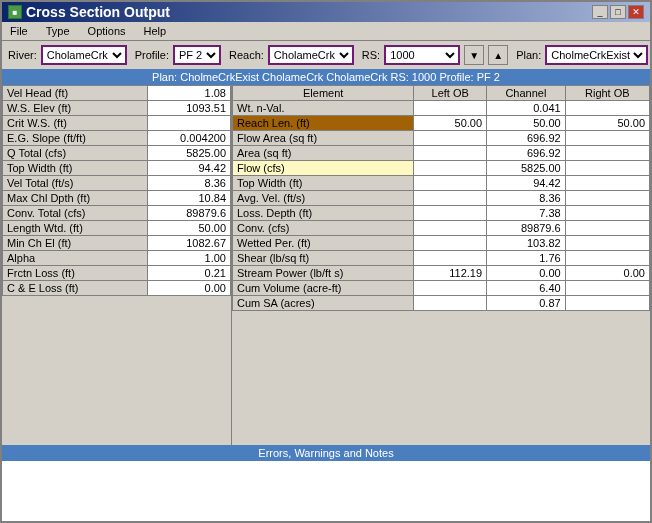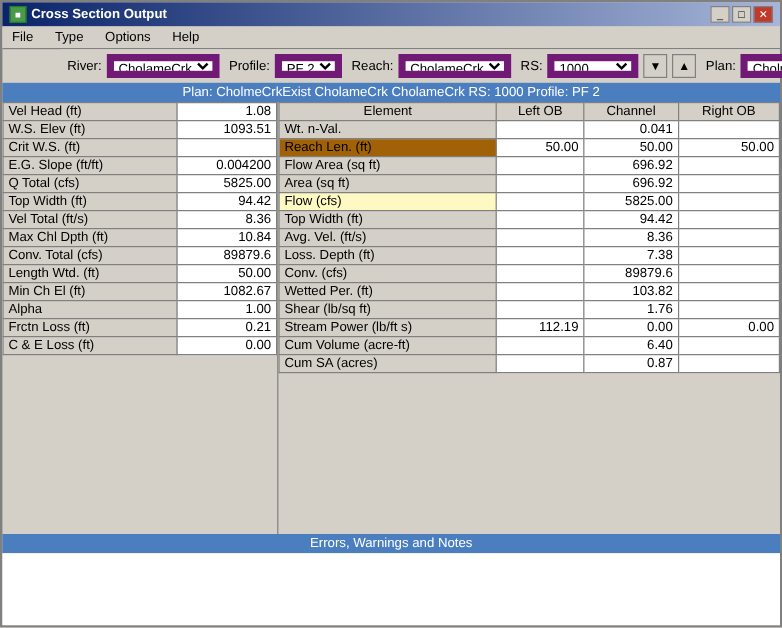--- a/index.html
+++ b/index.html
@@ -39,21 +39,21 @@
       height: 14px;
       background: #4a9a4a;
       border: 1px solid #2a7a2a;
       font-size: 8px;
       display: flex;
       align-items: center;
       justify-content: center;
       color: white;
     }
     .title-text {
-      font-size: 11px;
+      font-size: 14px;
       font-weight: bold;
     }
     .window-controls {
       display: flex;
       gap: 2px;
     }
     .win-btn {
       width: 16px;
       height: 14px;
       border: 1px solid #808080;
@@ -79,34 +79,33 @@
       padding: 1px 4px;
       cursor: pointer;
     }
     .toolbar {
       background: #d4d0c8;
       padding: 4px 6px;
       display: flex;
       align-items: center;
       gap: 8px;
       flex-shrink: 0;
-      margin-left: 48px;
     }
     .toolbar-group {
       display: flex;
       align-items: center;
       gap: 4px;
     }
     .toolbar label {
       font-size: 11px;
     }
     .toolbar select {
       font-size: 11px;
       height: 20px;
-      border: 6px solid #701a75;
+      border: 2px solid #701a75;
       background: white;
     }
     .toolbar-btn {
       width: 20px;
       height: 20px;
       border: 1px solid #808080;
       background: #d4d0c8;
       display: flex;
       align-items: center;
       justify-content: center;

